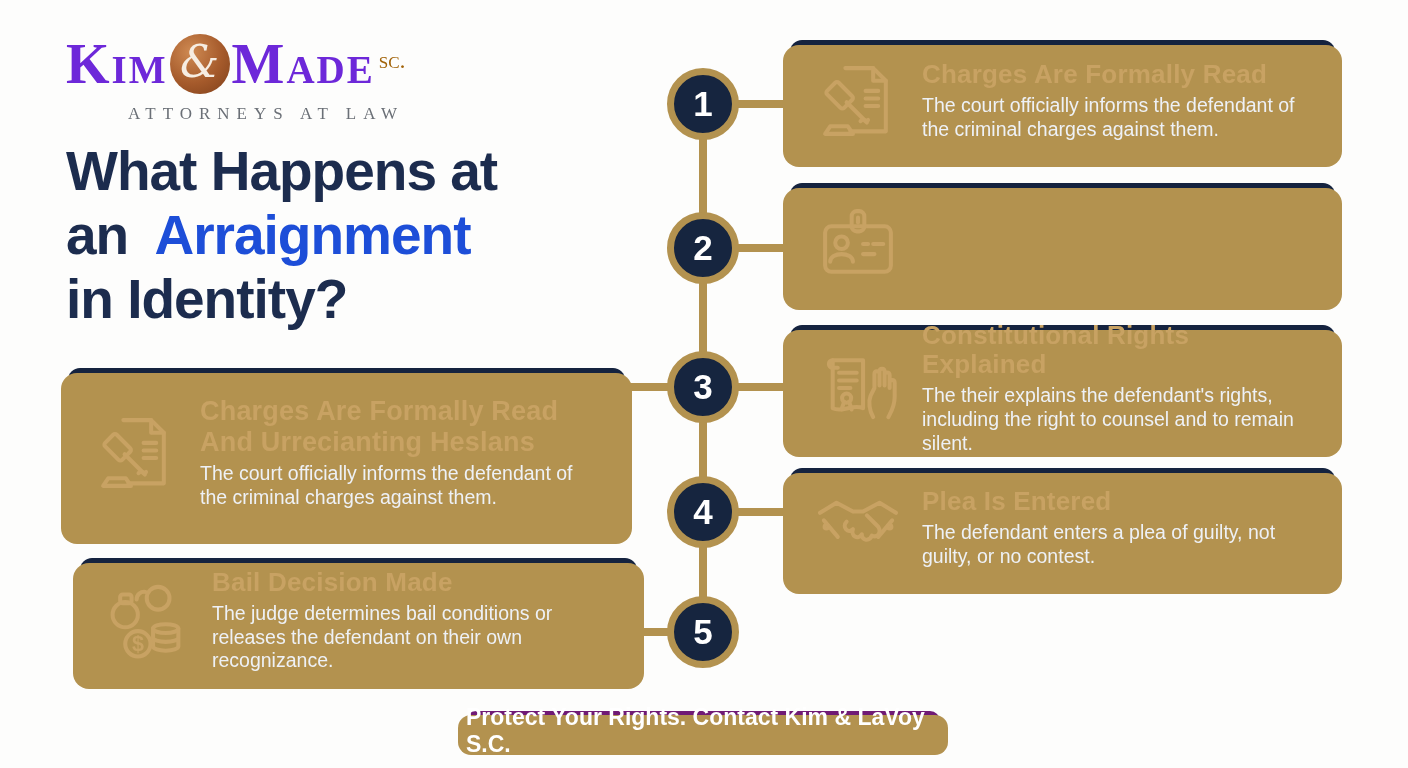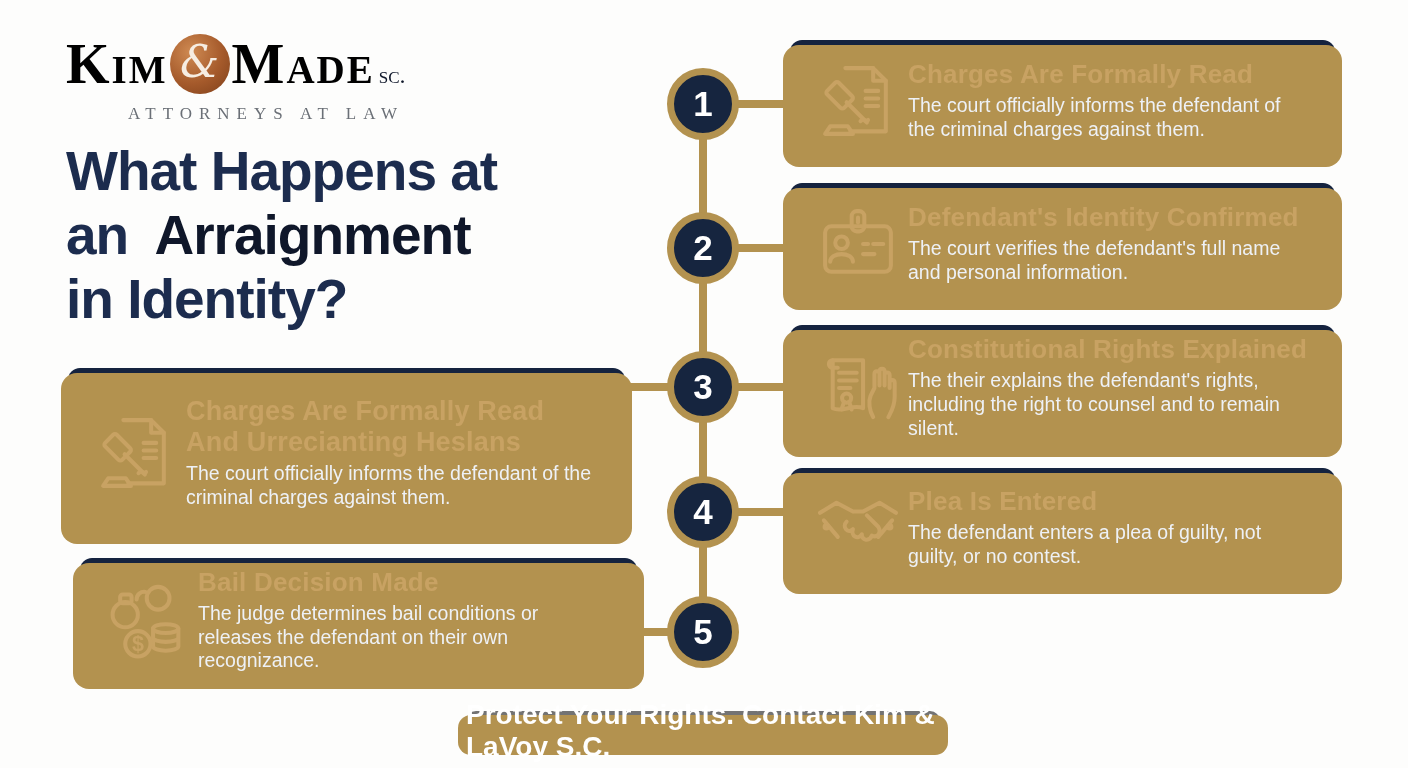--- a/index.html
+++ b/index.html
@@ -4,40 +4,40 @@
 <style>
   * { margin:0; padding:0; box-sizing:border-box; }
   html,body { width:1408px; height:768px; background:#fdfdfc; overflow:hidden;
               font-family:"Liberation Sans", sans-serif; }
   #stage { position:relative; width:1408px; height:768px; background:#fdfdfc; }
 
   
   .logo { position:absolute; left:66px; top:34px; width:430px; }
   .logo-row { display:flex; align-items:center; }
   .logo-name { font-family:"Liberation Serif", serif; font-variant:small-caps;
-               font-size:56px; font-weight:600; color:#000000; letter-spacing:2px; line-height:1; }
+               font-size:56px; font-weight:600; color:#6d28d9; letter-spacing:2px; line-height:1; }
   .amp-circle { width:60px; height:60px; border-radius:50%; margin:0 2px;
                 background:radial-gradient(circle at 35% 30%, #cf8a52, #a55a2b 55%, #7d3f1a);
                 display:flex; align-items:center; justify-content:center; flex:none; }
   .amp { font-family:"DejaVu Serif", serif; font-style:italic; font-size:44px;
          color:#f6ede2; line-height:1; transform:translateY(-2px); }
   .logo-suffix { font-family:"Liberation Serif", serif; font-variant:small-caps;
-                 font-size:24px; color:#0f172a; align-self:flex-end; margin:0 0 5px 4px; }
+                 font-size:24px; color:#a16207; align-self:flex-end; margin:0 0 20px 4px; }
   .logo-tagline { font-family:"Liberation Serif", serif; font-size:17px; color:#6a6f76;
                   letter-spacing:7px; margin-top:10px; text-align:center; width:400px; }
 
   
   .headline { position:absolute; left:66px; top:140px; width:560px;
               font-family:Liberation Sans, sans-serif; font-weight:bold;
               font-size:55px; line-height:1.16; color:#1c2c4e; letter-spacing:-1px; }
-  .hl-gold { color:#0f172a;margin-left:12px; }
+  .hl-gold { color:#1d4ed8;margin-left:12px; }
 
   
   .card { position:absolute; background:#15233f; border-radius:12px;
-          display:flex; align-items:center; gap:4px; padding:8px 22px; z-index:1; }
+          display:flex; align-items:center; gap:18px; padding:8px 22px; z-index:1; }
   .card::before { content:""; position:absolute; left:-7px; right:-7px; top:5px; bottom:-6px;
                   border-radius:16px; background:#b3924f; z-index:-1; }
   .card-icon { flex:none; width:92px; display:flex; align-items:center; justify-content:center; }
   .card-icon svg { width:86px; height:86px; }
   .card-title { font-weight:bold; font-size:26px; color:#c8a263; line-height:1.12;
                 margin-bottom:5px; letter-spacing:0.2px; }
   .card-body { font-size:19.5px; color:#eef1f6; line-height:1.22; }
 
   #rcard1 { left:790px; top:40px;  width:545px; height:121px; }
   #rcard2 { left:790px; top:183px; width:545px; height:121px; }
@@ -59,22 +59,22 @@
   #conn-l5 { left:618px; top:628px; width:54px; }
   .node { position:absolute; left:667px; width:72px; height:72px; border-radius:50%;
           background:#16253f; border:7px solid #b3924f;
           display:flex; align-items:center; justify-content:center;
           color:#ffffff; font-weight:bold; font-size:35px; z-index:2; }
   #node1 { top:68px; }  #node2 { top:212px; } #node3 { top:351px; }
   #node4 { top:476px; } #node5 { top:596px; }
 
   
   .banner { position:absolute; left:466px; top:711px; width:474px; height:39px;
-            background:#737373; border-radius:10px; display:flex; align-items:center;
-            justify-content:center; color:#ffffff; font-weight:bold; font-size:28px;
+            background:#701a75; border-radius:10px; display:flex; align-items:center;
+            justify-content:center; color:#ffffff; font-weight:bold; font-size:23px;
             z-index:1; cursor:pointer; }
   .banner::before { content:""; position:absolute; left:-8px; right:-8px; top:4px; bottom:-5px;
                     border-radius:13px; background:#b3924f; z-index:-1; }
 
   .icon-stroke { stroke:#c8a263; fill:none; stroke-width:3.2;
                  stroke-linecap:round; stroke-linejoin:round; }
 </style>
 </head>
 <body>
 
@@ -138,24 +138,20 @@
           <g class="icon-stroke">
         <rect x="8" y="20" width="52" height="36" rx="5"></rect>
         <rect x="29" y="8" width="10" height="16" rx="4"></rect>
             <path d="M34 13 v4"></path>
         <circle cx="21" cy="33" r="5"></circle>
             <path d="M12 48 c0 -8 18 -8 18 0"></path>
         <path d="M38 34 h4 m4 0 h8 M38 42 h9"></path>
       </g>
         </svg>
     </div>
-    <div>
-      <div class="card-title">Defendant's Identity Confirmed</div>
-      <div class="card-body">The court verifies the defendant's full name and personal information.</div>
-    </div>
   </div>
 
   <div class="card" id="rcard3">
     <div class="card-icon">
       <svg viewBox="0 0 68 68">
           <g class="icon-stroke">
         <path d="M14 12 H38 V50 c-8 -4 -16 4 -24 0 Z"></path>
             <path d="M14 12 c-4 0 -4 6 0 6 h4"></path>
         <path d="M19 22 H33 M19 28 H33 M19 34 H28"></path>
         <circle cx="25" cy="42" r="3.6"></circle>

